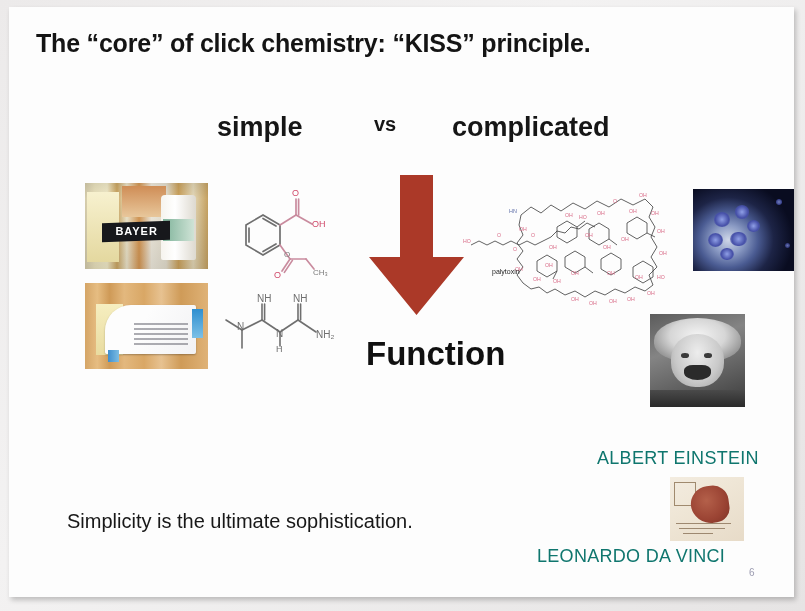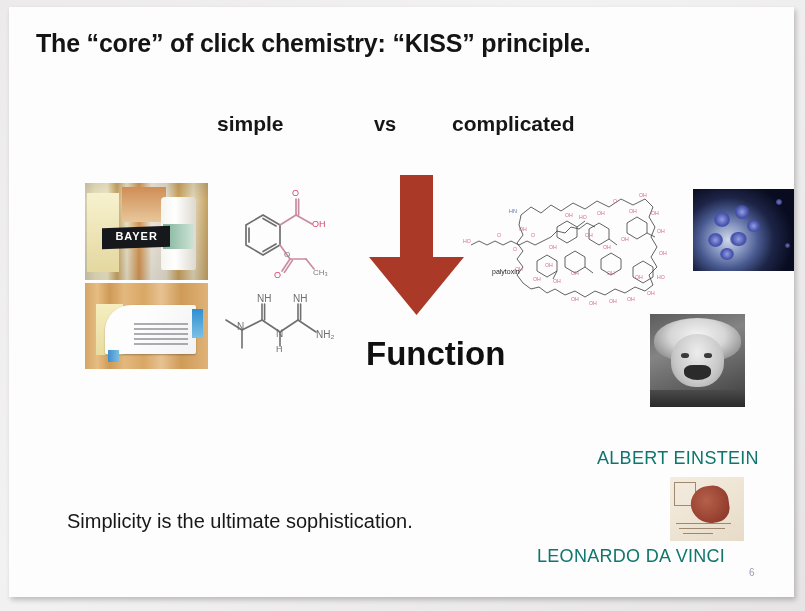--- a/index.html
+++ b/index.html
@@ -38,21 +38,21 @@
     position: absolute;
     left: 27px; top: 22px;
     font-size: 25px;
     font-weight: bold;
     color: #141414;
     letter-spacing: -0.2px;
     white-space: nowrap;
   }
   .col-head {
     position: absolute;
-    font-size: 21px;
+    font-size: 27px;
     font-weight: bold;
     color: #161616;
     white-space: nowrap;
   }
   #head-simple      { left: 208px; top: 105px; }
   #head-vs          { left: 365px; top: 106px; font-size: 20px; }
   #head-complicated { left: 443px; top: 105px; }
 
   #function-label {
     position: absolute;
@@ -100,21 +100,21 @@
     position: absolute;
     left: 355px; top: 168px;
     width: 105px; height: 145px;
   }
 
   
   .photo { position: absolute; overflow: hidden; }
 
   
   #photo-aspirin-box {
-    left: 76px; top: 176px; width: 123px; height: 97px;
+    left: 76px; top: 176px; width: 123px; height: 86px;
     background:
       linear-gradient(180deg, rgba(0,0,0,0.10), rgba(0,0,0,0.02) 18%, rgba(0,0,0,0.12)),
       linear-gradient(90deg,
         #d8cfae 0%, #efe7c2 8%, #f6efcd 18%, #cfa964 26%,
         #f2ead0 34%, #d99a55 44%, #f4efe2 54%, #e9e3d2 66%,
         #cfa55e 76%, #e8dcbb 88%, #c9a462 100%);
   }
   #photo-aspirin-box .bayer-band {
     position:absolute; left:14%; top:45%; width:55%; height:22%;
     background:#17181c; transform: skewY(-2deg);

